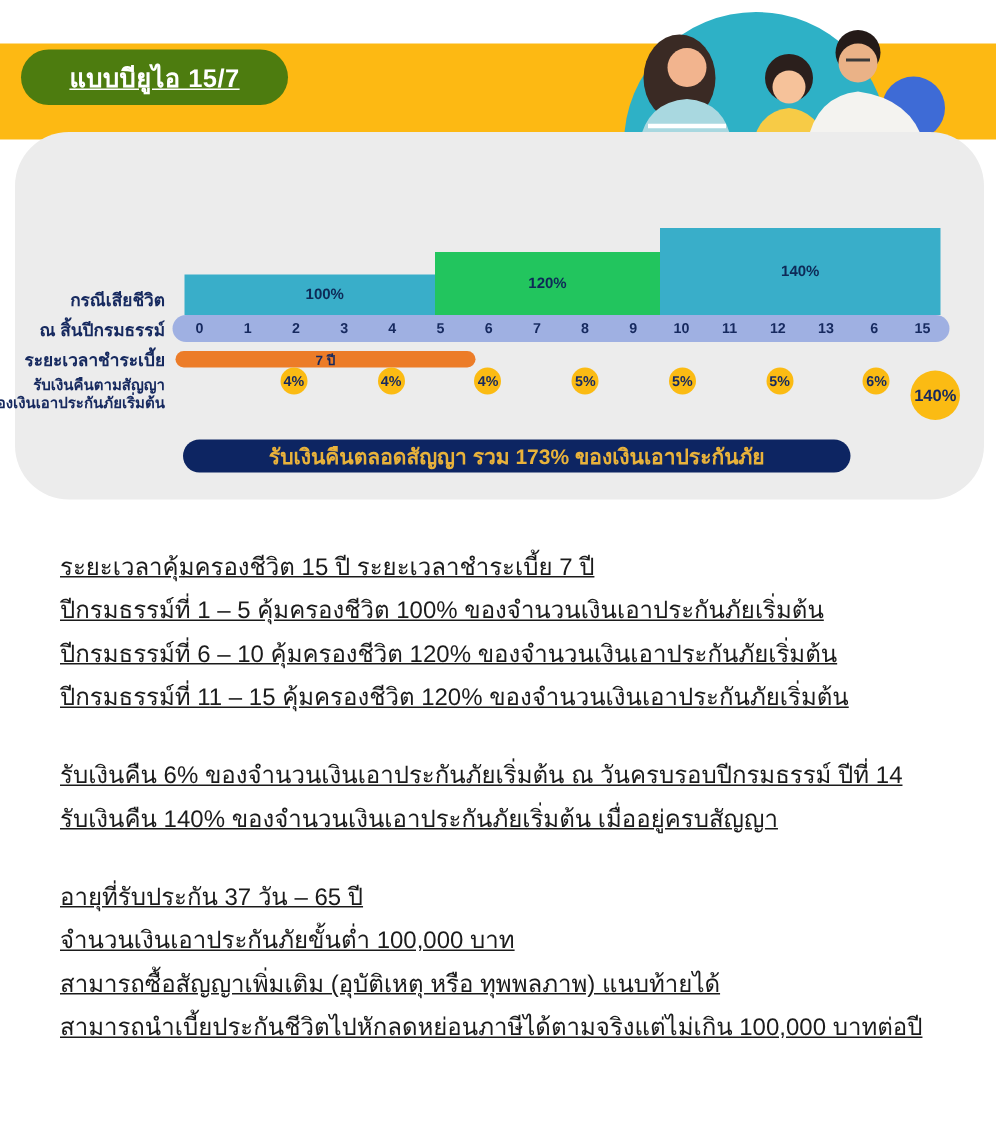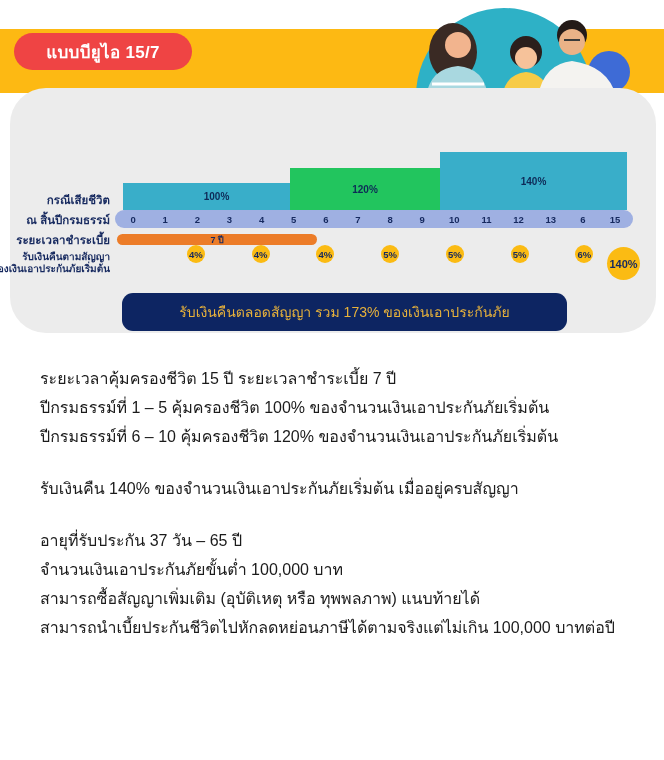--- a/index.html
+++ b/index.html
@@ -44,29 +44,29 @@
     position:absolute; top:157px; width:18px; height:18px; border-radius:50%;
     display:flex; align-items:center; justify-content:center;
     font-size:9.5px; font-weight:bold; color:#16295F;
   }
   .maturity-circle {
     position:absolute; left:597px; top:159px; width:33px; height:33px; border-radius:50%;
     display:flex; align-items:center; justify-content:center;
     font-size:11px; font-weight:bold; color:#16295F;
   }
   .total-banner {
-    position:absolute; left:112px; top:205px; width:445px; height:38px; border-radius:11px;
-    display:flex; align-items:center; justify-content:center;
-    font-size:14px; font-weight:normal;
+    position:absolute; left:112px; top:205px; width:445px; height:22px; border-radius:11px;
+    display:flex; align-items:center; justify-content:center;
+    font-size:14px; font-weight:bold;
   }
   
   .body-text { position:absolute; left:40px; top:364px; width:600px; z-index:1;
     color:#1B1B1B; font-size:16px; }
   .body-text .group { margin-bottom:23px; }
-  .body-text .line { line-height:29px; white-space:nowrap; }
+  .body-text .line { line-height:29px; white-space:nowrap;text-decoration:underline; }
 </style>
 </head>
 <body>
 
 <div class="page">
 
   <div class="yellow-band" style="background: rgb(253, 185, 19);"></div>
 
   <svg class="hero-svg" viewBox="0 0 290 96" aria-hidden="true">
     <circle cx="130" cy="96" r="88" fill="#2EB1C6"></circle>
@@ -86,21 +86,21 @@
     </g>
 
     <g>
       <circle cx="198" cy="35" r="15" fill="#241A18"></circle>
       <circle cx="198" cy="42" r="13" fill="#EAB287"></circle>
       <path d="M190 40 h16" stroke="#3a3a3a" stroke-width="2"></path>
       <path d="M164 96 Q170 64 198 61 Q234 66 242 96 Z" fill="#F4F3F0"></path>
     </g>
   </svg>
 
-  <div class="title-pill" style="background: #ef4444; color: rgb(255, 255, 255);">
+  <div class="title-pill" style="background: #4d7c0f; color: rgb(255, 255, 255); text-decoration: underline;">
     <span>แบบบียูไอ 15/7</span>
   </div>
 
   <div class="card" style="background: rgb(236, 236, 236);">
 
     <div class="row-label l1">กรณีเสียชีวิต</div>
     <div class="row-label l2">ณ สิ้นปีกรมธรรม์</div>
     <div class="row-label l3">ระยะเวลาชำระเบี้ย</div>
     <div class="row-label l4">รับเงินคืนตามสัญญา</div>
     <div class="row-label l5">ของเงินเอาประกันภัยเริ่มต้น</div>
@@ -202,26 +202,28 @@
   <div class="body-text">
 
       <div class="group">
 
           <div class="line">ระยะเวลาคุ้มครองชีวิต 15 ปี ระยะเวลาชำระเบี้ย 7 ปี</div>
 
           <div class="line">ปีกรมธรรม์ที่ 1 – 5   คุ้มครองชีวิต 100% ของจำนวนเงินเอาประกันภัยเริ่มต้น</div>
 
           <div class="line">ปีกรมธรรม์ที่ 6 – 10  คุ้มครองชีวิต 120% ของจำนวนเงินเอาประกันภัยเริ่มต้น</div>
 
+          <div class="line">ปีกรมธรรม์ที่ 11 – 15 คุ้มครองชีวิต 120% ของจำนวนเงินเอาประกันภัยเริ่มต้น</div>
         </div>
 
       <div class="group">
 
 
 
+          <div class="line">รับเงินคืน 6% ของจำนวนเงินเอาประกันภัยเริ่มต้น ณ วันครบรอบปีกรมธรรม์ ปีที่ 14</div>
 
           <div class="line">รับเงินคืน 140% ของจำนวนเงินเอาประกันภัยเริ่มต้น เมื่ออยู่ครบสัญญา</div>
         </div>
 
       <div class="group">
 
           <div class="line">อายุที่รับประกัน 37 วัน – 65 ปี</div>
 
           <div class="line">จำนวนเงินเอาประกันภัยขั้นต่ำ 100,000 บาท</div>
 

